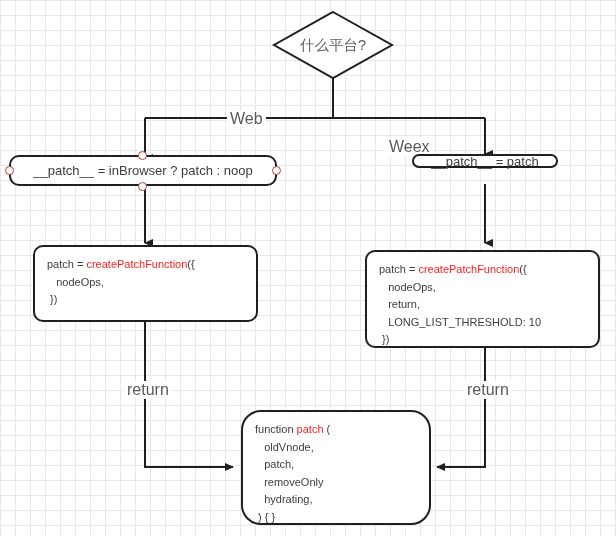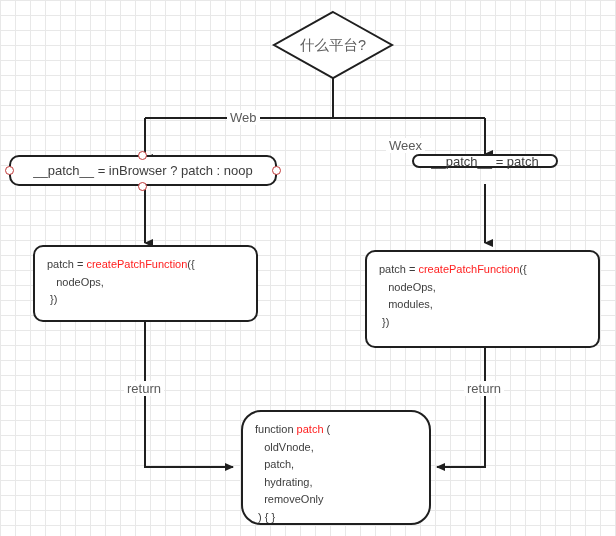--- a/index.html
+++ b/index.html
@@ -69,21 +69,21 @@
     height: 100%;
     display: flex;
     align-items: center;
     justify-content: center;
     font-size: 14.5px;
     color: #606060;
     text-align: right;
   }
   .edge-label {
     position: absolute;
-    font-size: 13px;
+    font-size: 16px;
     color: #5a5a5a;
     background: #ffffff;
     padding: 0 3px;
     white-space: nowrap;
   }
   .port {
     position: absolute;
     width: 9px;
     height: 9px;
     box-sizing: border-box;
@@ -152,26 +152,27 @@
 
   <div class="node code-node" style="left:33px; top:245px; width:225px; height:77px;">
     <div class="code-line"><span>patch = </span><span class="kw-red">createPatchFunction</span><span>({</span></div>
     <div class="code-line">   nodeOps,</div>
     <div class="code-line"> })</div>
   </div>
 
   <div class="node code-node" style="left:365px; top:250px; width:235px; height:98px;">
     <div class="code-line"><span>patch = </span><span class="kw-red">createPatchFunction</span><span>({</span></div>
     <div class="code-line">   nodeOps,</div>
-    <div class="code-line">   modules,</div>
+    <div class="code-line">   return,</div>
+    <div class="code-line">   LONG_LIST_THRESHOLD: 10</div>
     <div class="code-line"> })</div>
   </div>
 
   <div class="node code-node" style="left:241px; top:410px; width:190px; height:115px;border-radius:20px;">
     <div class="code-line"><span>function </span><span class="kw-red">patch</span><span> (</span></div>
     <div class="code-line">   oldVnode,</div>
     <div class="code-line">   patch,</div>
+    <div class="code-line">   removeOnly</div>
     <div class="code-line">   hydrating,</div>
-    <div class="code-line">   removeOnly</div>
     <div class="code-line"> ) { }</div>
   </div>
 
 </div>
 
 </body></html>

